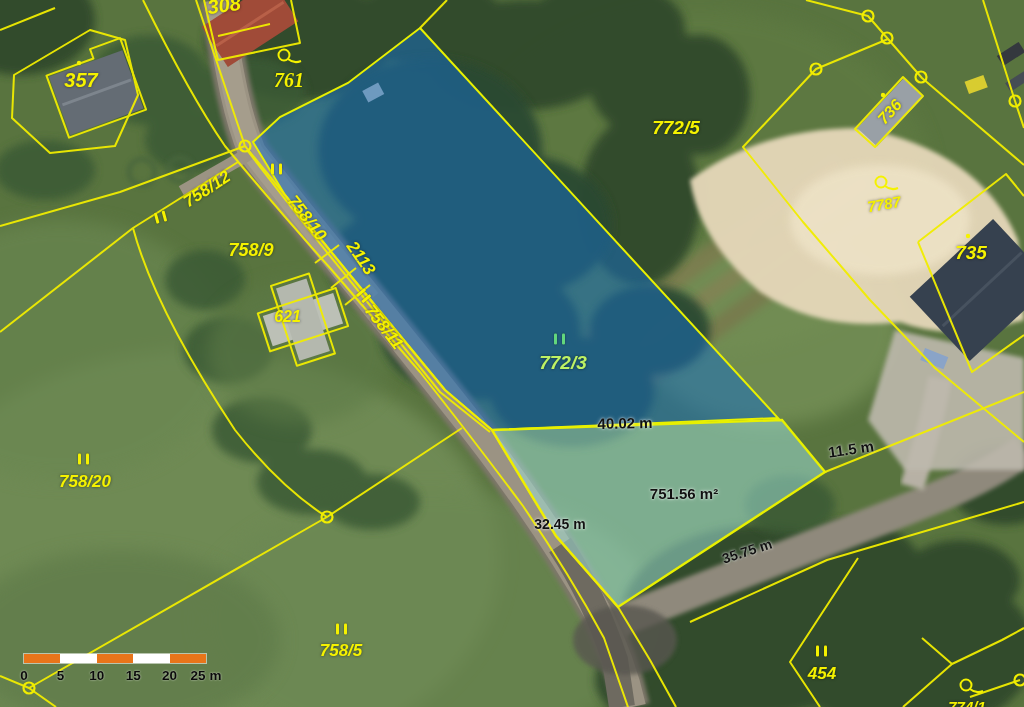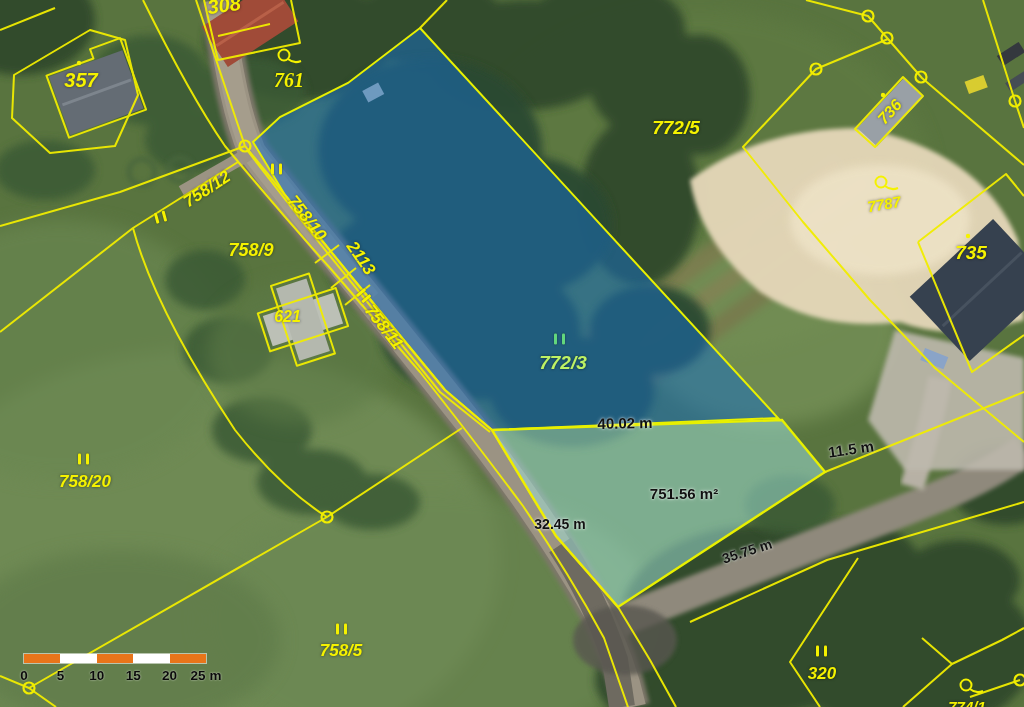--- a/index.html
+++ b/index.html
@@ -215,21 +215,21 @@
       <div class="lbl yellow" style="font-size: 17px; left: 384px; top: 327px; transform: translate(-50%, -50%) rotate(52deg);">758/11</div>
       <div class="lbl yellow" style="font-size: 18px; left: 251px; top: 250px; transform: translate(-50%, -50%) rotate(0deg);">758/9</div>
       <div class="lbl yellow" style="font-size: 16px; left: 278px; top: 317px; transform: translate(-50%, -50%) rotate(0deg); padding-left: 19px;">621</div>
       <div class="lbl yellow" style="font-size: 19px; left: 676px; top: 127px; transform: translate(-50%, -50%) rotate(0deg); text-align: right;">772/5</div>
       <div class="lbl yellow" style="font-size: 16px; left: 890px; top: 112px; transform: translate(-50%, -50%) rotate(-48deg);">736</div>
       <div class="lbl yellow" style="font-size: 15px; left: 884px; top: 204px; transform: translate(-50%, -50%) rotate(-10deg);">7787</div>
       <div class="lbl yellow" style="font-size: 19px; left: 971px; top: 252px; transform: translate(-50%, -50%) rotate(0deg);">735</div>
       <div class="lbl green" style="font-size: 19px; left: 563px; top: 362px; transform: translate(-50%, -50%) rotate(0deg);">772/3</div>
       <div class="lbl yellow" style="font-size: 17px; left: 85px; top: 481px; transform: translate(-50%, -50%) rotate(0deg);">758/20</div>
       <div class="lbl yellow" style="font-size: 17px; left: 341px; top: 650px; transform: translate(-50%, -50%) rotate(0deg);">758/5</div>
-      <div class="lbl yellow" style="font-size: 17px; left: 822px; top: 673px; transform: translate(-50%, -50%) rotate(0deg);">320</div>
+      <div class="lbl yellow" style="font-size: 17px; left: 822px; top: 673px; transform: translate(-50%, -50%) rotate(0deg);">454</div>
       <div class="lbl yellow" style="font-size: 15px; left: 967px; top: 706px; transform: translate(-50%, -50%) rotate(0deg);">774/1</div>
       <div class="meas" style="font-size: 15px; left: 625px; top: 423px; transform: translate(-50%, -50%) rotate(-1deg);">40.02 m</div>
       <div class="meas" style="font-size: 15px; left: 851px; top: 449px; transform: translate(-50%, -50%) rotate(-8deg);">11.5 m</div>
       <div class="meas" style="font-size: 15px; left: 684px; top: 493px; transform: translate(-50%, -50%) rotate(0deg);">751.56 m²</div>
       <div class="meas" style="font-size: 14px; left: 560px; top: 524px; transform: translate(-50%, -50%) rotate(0deg);">32.45 m</div>
       <div class="meas" style="font-size: 14px; left: 747px; top: 551px; transform: translate(-50%, -50%) rotate(-18deg);">35.75 m</div>
       <div class="iimark yellow" style="left: 161px; top: 217px; transform: translate(-50%, -50%) rotate(-15deg);">
         <i></i>
         <i></i>
       </div>

